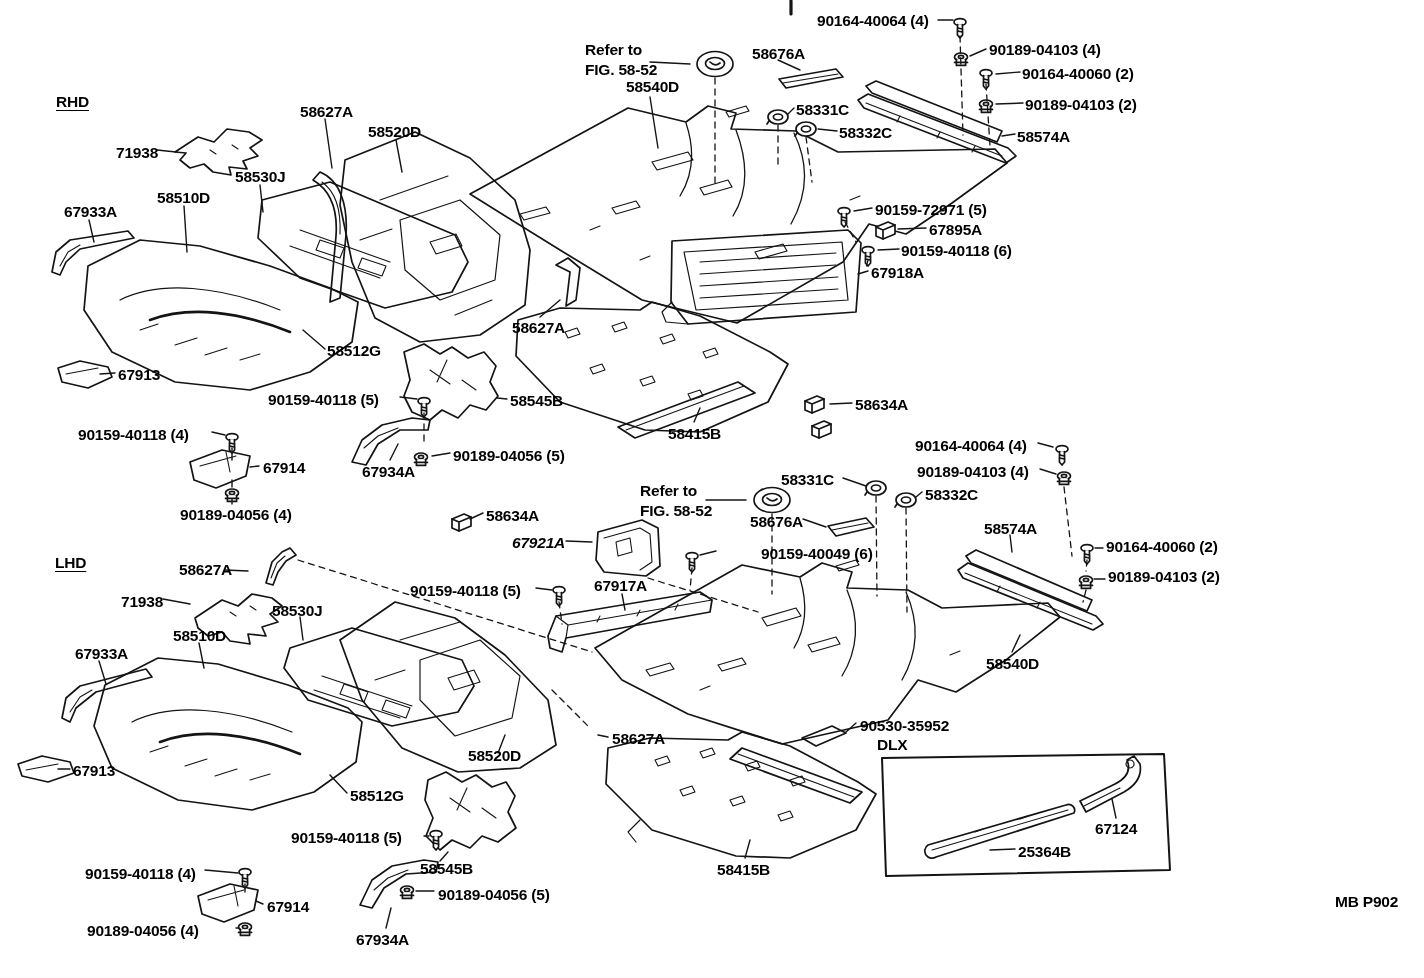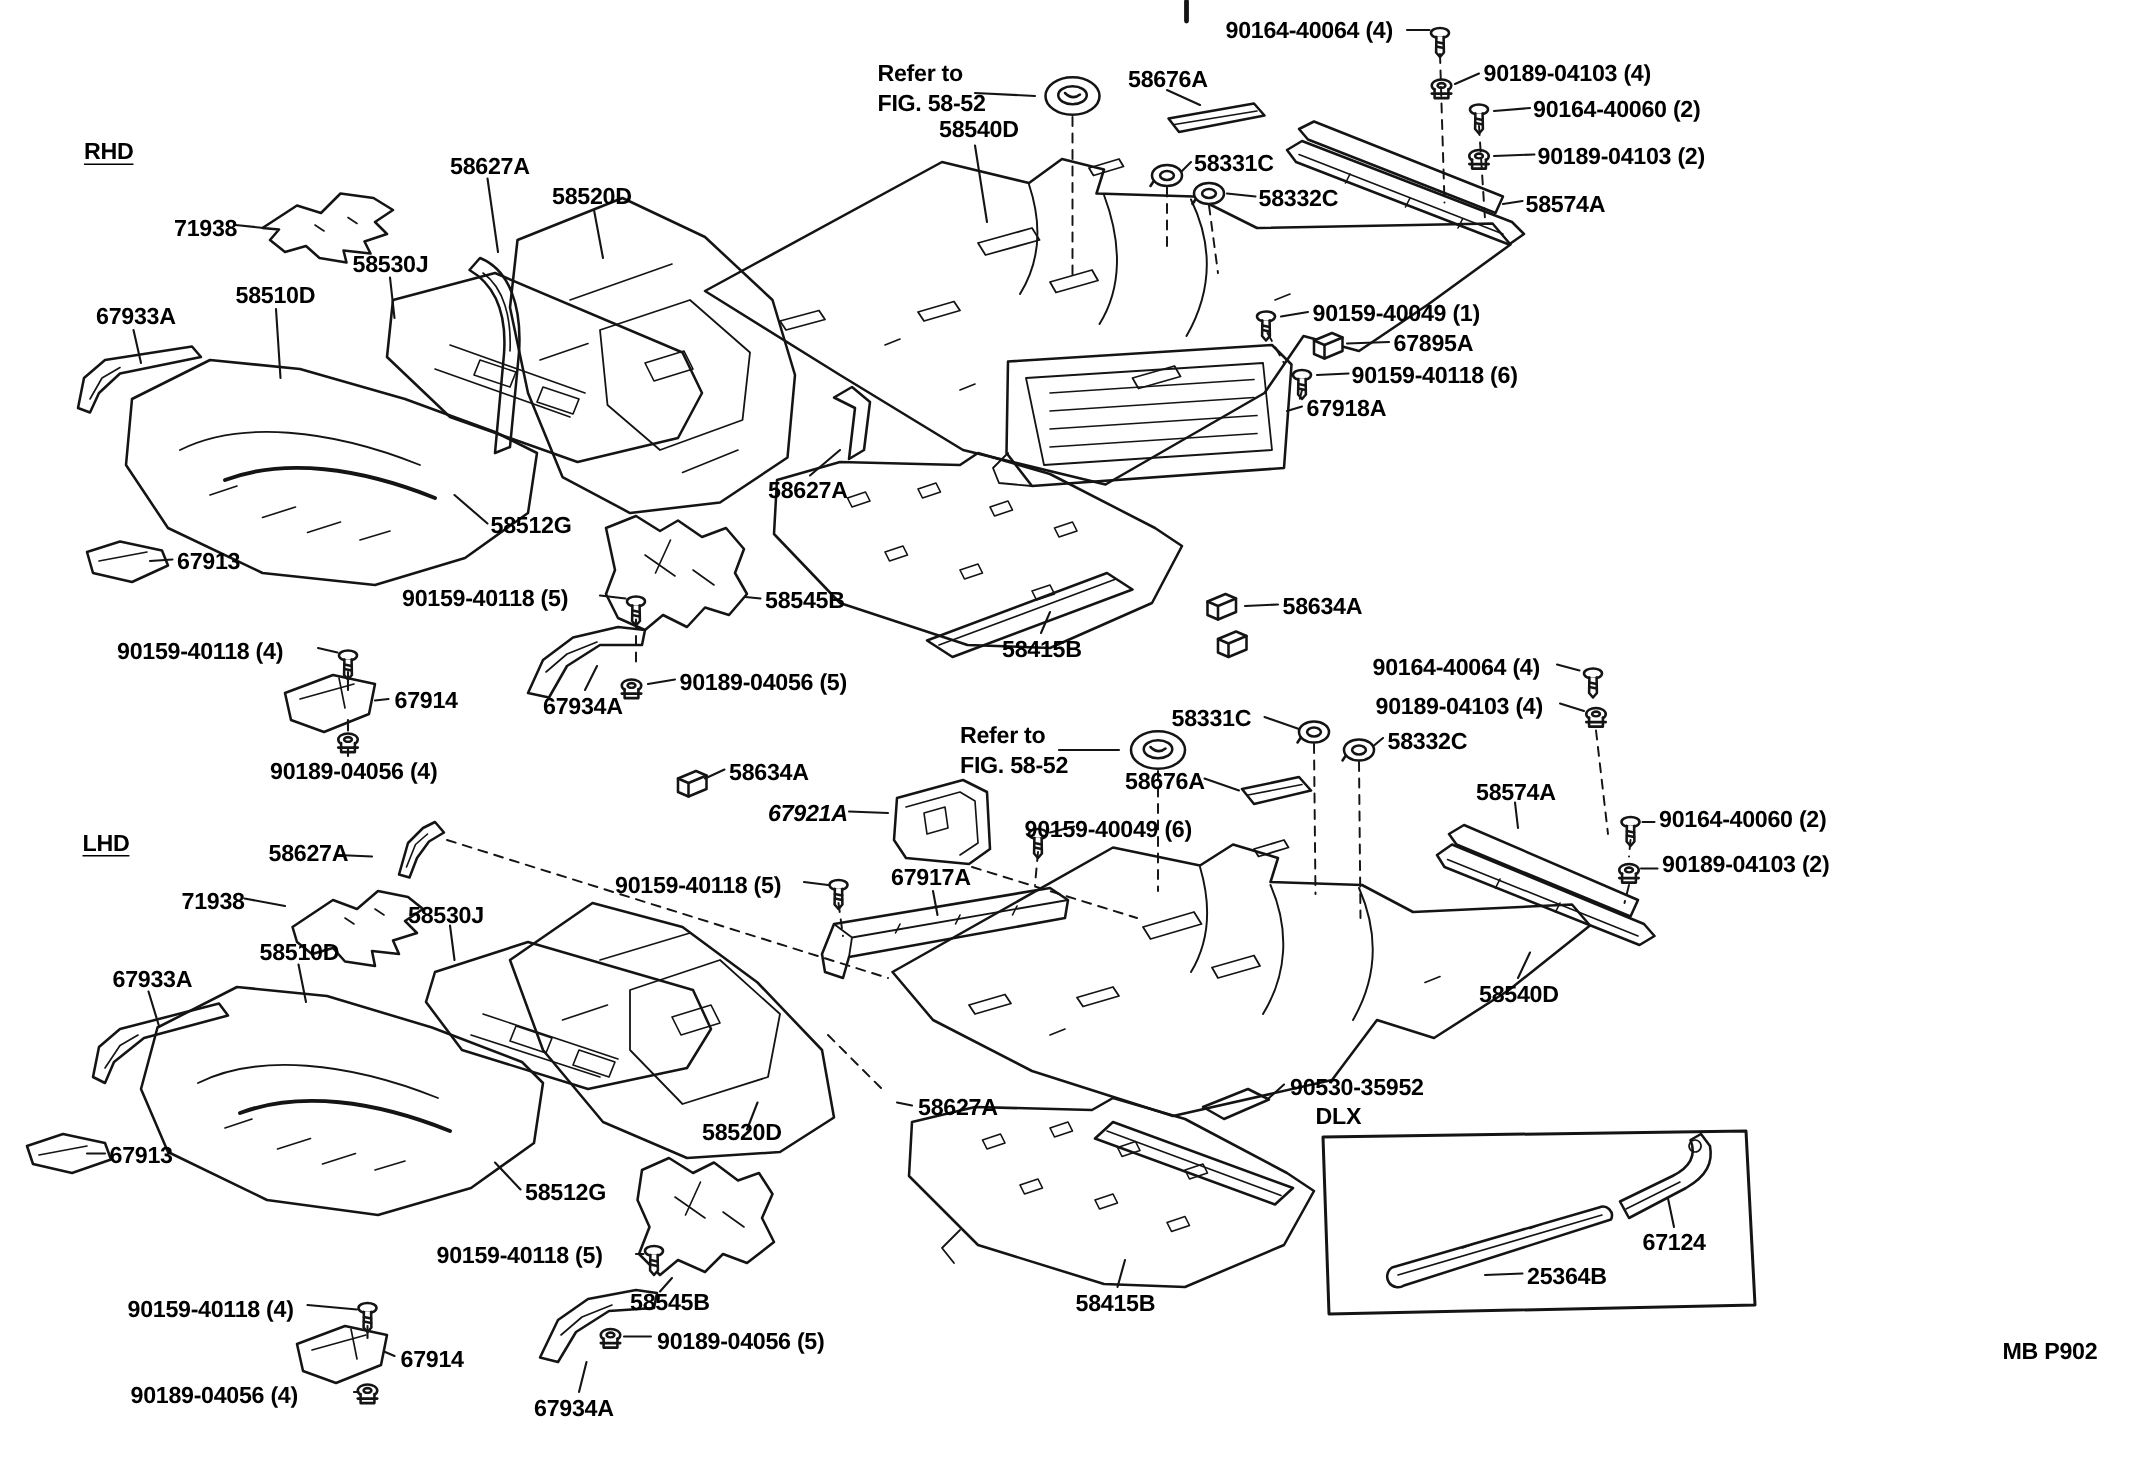--- a/index.html
+++ b/index.html
@@ -342,21 +342,21 @@
       <div class="lbl" style="left: 752px; top: 44px;">58676A</div>
       <div class="lbl" style="left: 626px; top: 77px;">58540D</div>
       <div class="lbl" style="left: 796px; top: 100px;">58331C</div>
       <div class="lbl" style="left: 839px; top: 123px;">58332C</div>
       <div class="lbl" style="left: 300px; top: 102px;">58627A</div>
       <div class="lbl" style="left: 368px; top: 122px;">58520D</div>
       <div class="lbl" style="left: 116px; top: 143px;">71938</div>
       <div class="lbl" style="left: 235px; top: 167px;">58530J</div>
       <div class="lbl" style="left: 157px; top: 188px;">58510D</div>
       <div class="lbl" style="left: 64px; top: 202px;">67933A</div>
-      <div class="lbl" style="left: 875px; top: 200px;">90159-40049 (1)</div>
+      <div class="lbl" style="left: 875px; top: 200px;">90159-72971 (5)</div>
       <div class="lbl" style="left: 929px; top: 220px;">67895A</div>
       <div class="lbl" style="left: 901px; top: 241px; text-align: center;">90159-40118 (6)</div>
       <div class="lbl" style="left: 871px; top: 263px;">67918A</div>
       <div class="lbl" style="left: 512px; top: 318px;">58627A</div>
       <div class="lbl" style="left: 327px; top: 341px;">58512G</div>
       <div class="lbl" style="left: 118px; top: 365px;">67913</div>
       <div class="lbl" style="left: 268px; top: 390px;">90159-40118 (5)</div>
       <div class="lbl" style="left: 510px; top: 391px;">58545B</div>
       <div class="lbl" style="left: 668px; top: 424px;">58415B</div>
       <div class="lbl" style="left: 855px; top: 395px;">58634A</div>
@@ -371,21 +371,21 @@
       <div class="lbl" style="left: 640px; top: 481px;">Refer to
 FIG. 58-52</div>
       <div class="lbl" style="left: 750px; top: 512px;">58676A</div>
       <div class="lbl" style="left: 781px; top: 470px;">58331C</div>
       <div class="lbl" style="left: 925px; top: 485px;">58332C</div>
       <div class="lbl" style="left: 915px; top: 436px;">90164-40064 (4)</div>
       <div class="lbl" style="left: 917px; top: 462px;">90189-04103 (4)</div>
       <div class="lbl" style="left: 984px; top: 519px;">58574A</div>
       <div class="lbl" style="left: 1106px; top: 537px;">90164-40060 (2)</div>
       <div class="lbl" style="left: 1108px; top: 567px;">90189-04103 (2)</div>
-      <div class="lbl" style="left: 683px; top: 544px;">90159-40049 (6)</div>
+      <div class="lbl" style="left: 761px; top: 544px;">90159-40049 (6)</div>
       <div class="lbl" style="left: 179px; top: 560px;">58627A</div>
       <div class="lbl" style="left: 121px; top: 592px;">71938</div>
       <div class="lbl" style="left: 272px; top: 601px;">58530J</div>
       <div class="lbl" style="left: 410px; top: 581px;">90159-40118 (5)</div>
       <div class="lbl" style="left: 594px; top: 576px;">67917A</div>
       <div class="lbl" style="left: 173px; top: 626px;">58510D</div>
       <div class="lbl" style="left: 75px; top: 644px;">67933A</div>
       <div class="lbl" style="left: 986px; top: 654px;">58540D</div>
       <div class="lbl" style="left: 860px; top: 716px;">90530-35952</div>
       <div class="lbl" style="left: 877px; top: 735px;">DLX</div>

